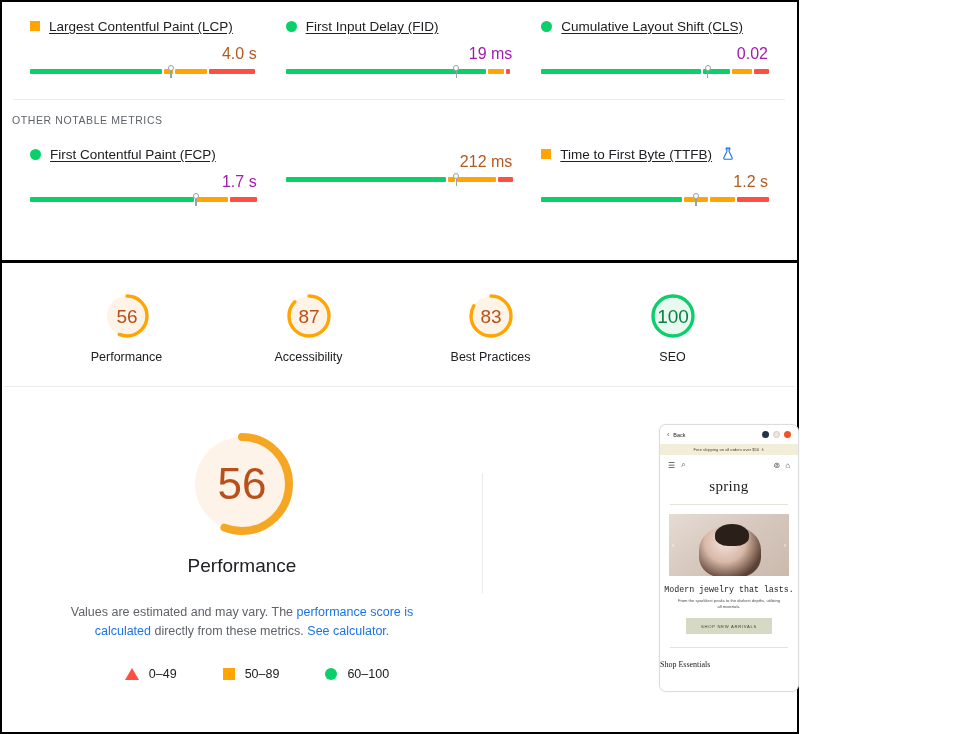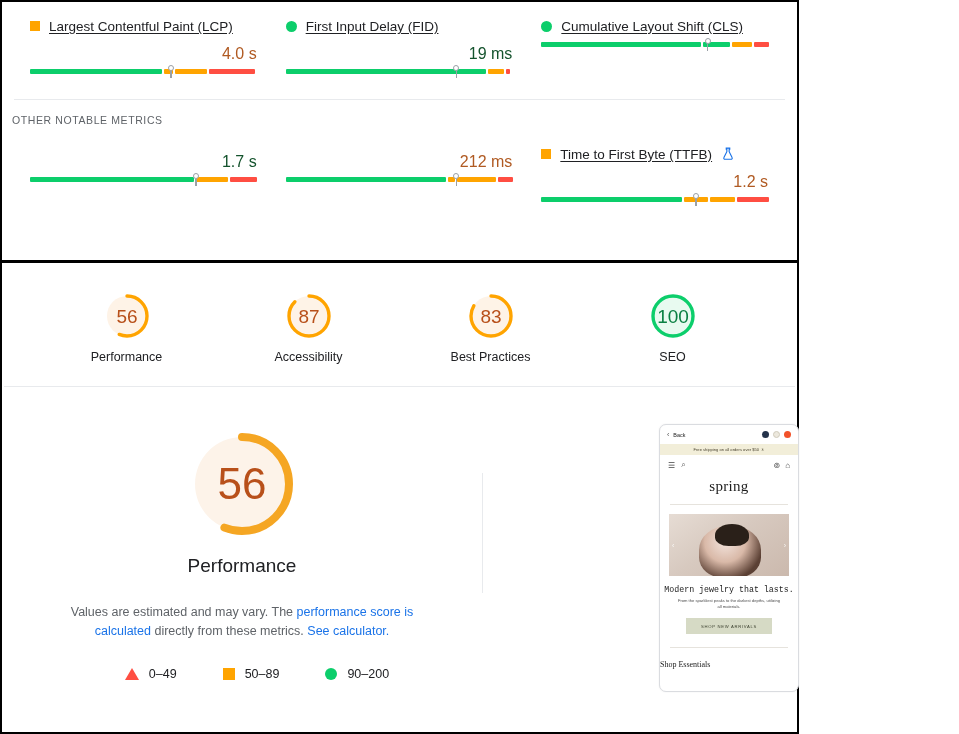--- a/index.html
+++ b/index.html
@@ -55,21 +55,21 @@
     flex: none;
   }
   .flask-icon { width: 14px; height: 14px; flex: none; display:block; }
   .metric-value {
     text-align: right;
     font-size: 16px;
     margin-top: 9px;
     margin-bottom: 5px;
     padding-right: 1px;
   }
-  .metric-value.good { color: #14532d; }
+  .metric-value.good { color: #a21caf; }
   .metric-value.avg  { color: #b05a22; }
 
   .bar-wrap { position: relative; height: 14px; }
   .bar {
     position: relative;
     display: flex;
     height: 5px;
     width: 100%;
     margin-top: 6px;
     gap: 2px;
@@ -330,20 +330,21 @@
               <div class="stem"></div>
           </div>
         </div>
       </div>
 
       <div class="metric">
         <div class="metric-head">
           <span class="dot green"></span>
           <span class="metric-name">Cumulative Layout Shift (CLS)</span>
         </div>
+        <div class="metric-value good">0.02</div>
         <div class="bar-wrap">
           <div class="bar">
             <div class="seg green" style="width:72%"></div>
             <div class="seg green" style="width:12%"></div>
             <div class="seg orange" style="width:9%"></div>
             <div class="seg red" style="width:7%"></div>
           </div>
           <div class="marker" style="left:73%">
             <div class="pin"></div>
               <div class="stem"></div>
@@ -351,20 +352,24 @@
         </div>
       </div>
     </div>
 
     <div class="section-divider-thin"></div>
     <div class="other-label">OTHER NOTABLE METRICS</div>
 
     <div class="metrics-grid" style="padding-top:14px">
 
       <div class="metric">
+        <div class="metric-head">
+          <span class="dot green"></span>
+          <span class="metric-name">First Contentful Paint (FCP)</span>
+        </div>
         <div class="metric-value good">1.7 s</div>
         <div class="bar-wrap">
           <div class="bar">
             <div class="seg green" style="width:72%"></div>
             <div class="seg orange" style="width:14%"></div>
             <div class="seg red" style="width:12%"></div>
           </div>
           <div class="marker" style="left:73%">
             <div class="pin"></div>
               <div class="stem"></div>
@@ -474,21 +479,21 @@
         <div class="legend-item">
           <span class="tri"></span>
           <span>0–49</span>
         </div>
         <div class="legend-item">
           <span class="lsq"></span>
           <span>50–89</span>
         </div>
         <div class="legend-item">
           <span class="ldot"></span>
-          <span>90–200</span>
+          <span>60–100</span>
         </div>
       </div>
     </div>
 
     <div class="vdivider"></div>
 
     <div class="detail-right">
       <div class="phone">
 
         <div class="ph-topbar">

